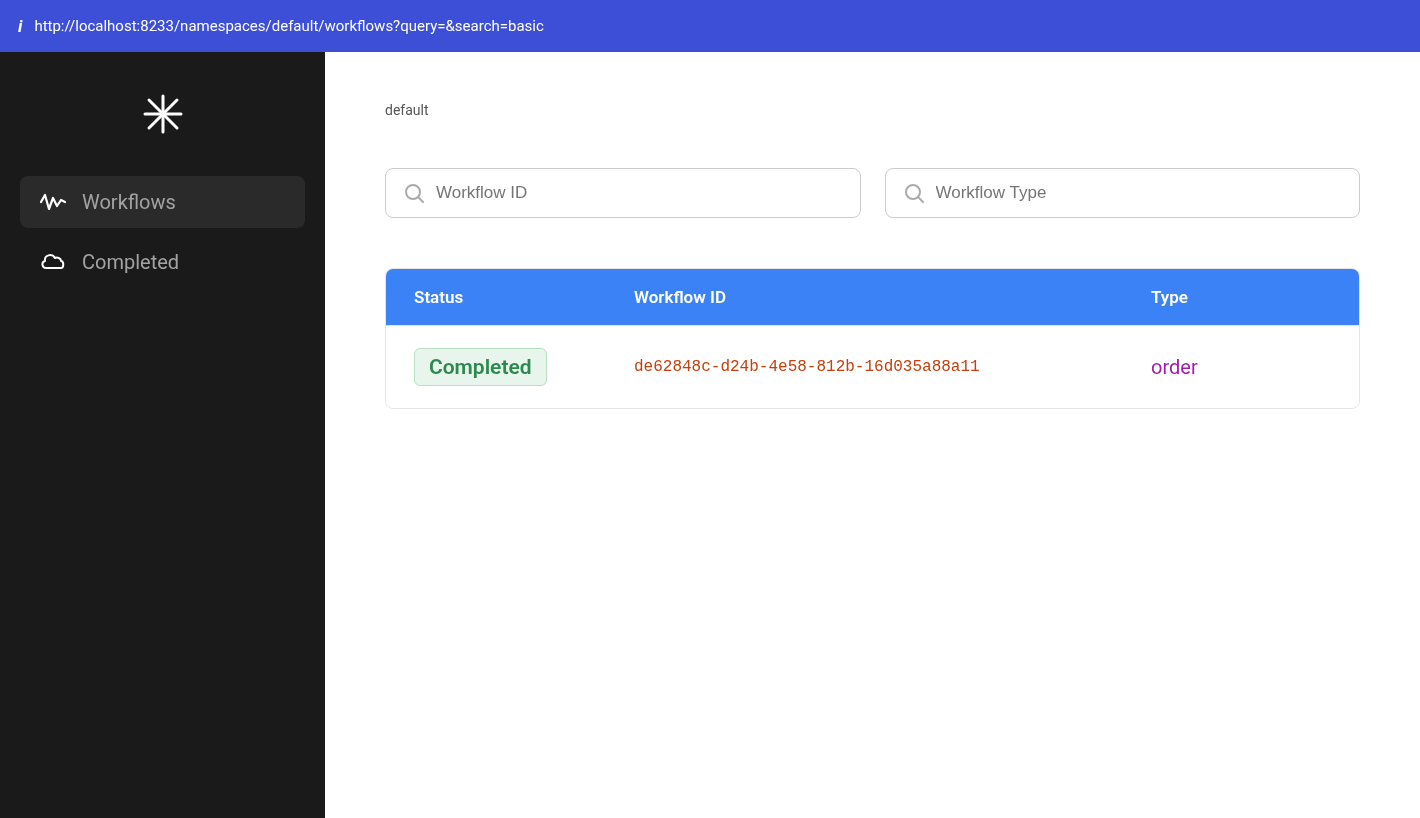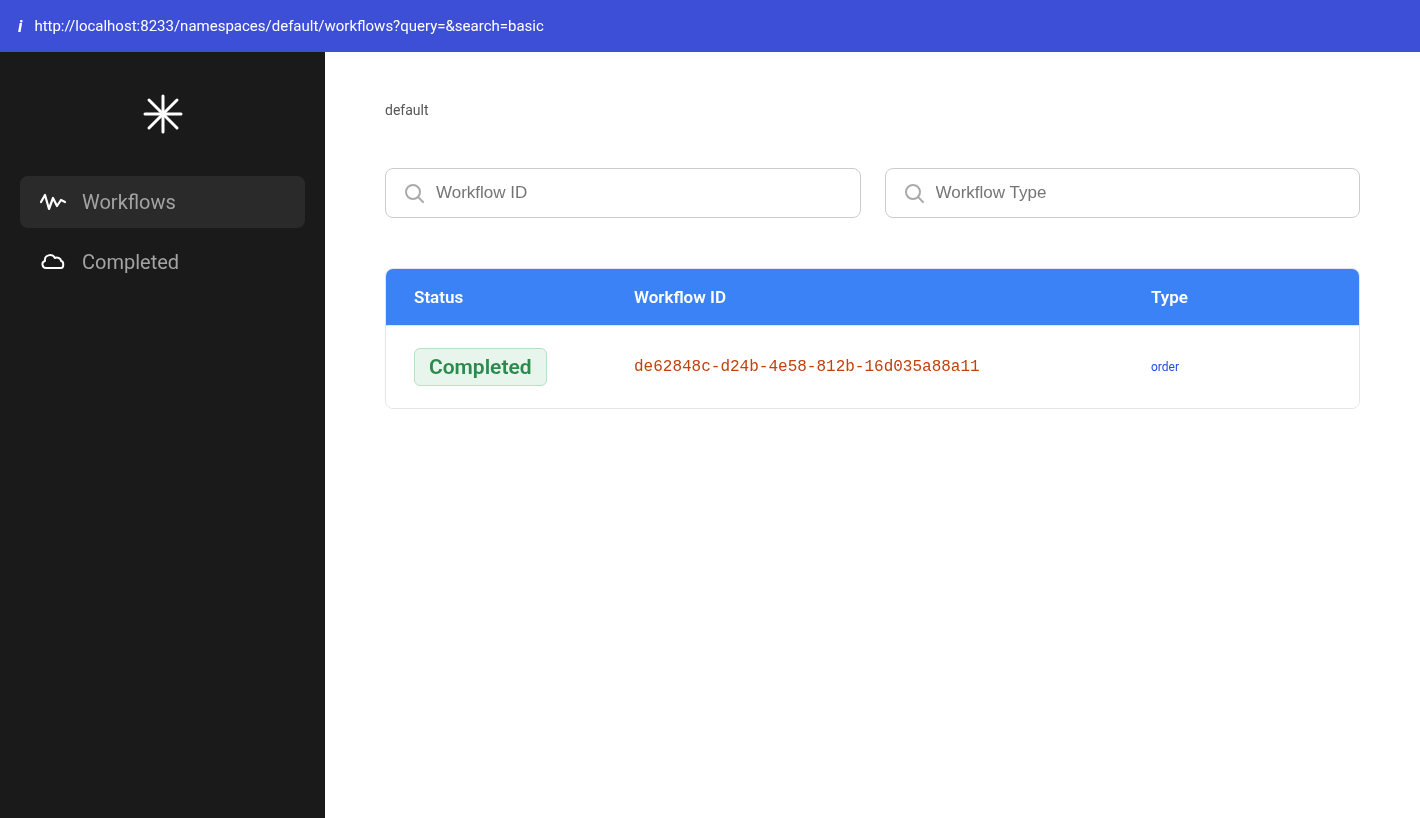--- a/index.html
+++ b/index.html
@@ -207,22 +207,22 @@
       border: 1.5px solid #b8dfc5;
     }
 
     .workflow-id-cell {
       font-size: 16px;
       color: #c2410c;
       font-family: 'Courier New', monospace;
     }
 
     .type-cell {
-      font-size: 12px;
-      color: #1d4ed8;
+      font-size: 20px;
+      color: #a21caf;
     }
 
     
     svg {
       display: block;
     }
   </style>
 </head>
 <body>
 

